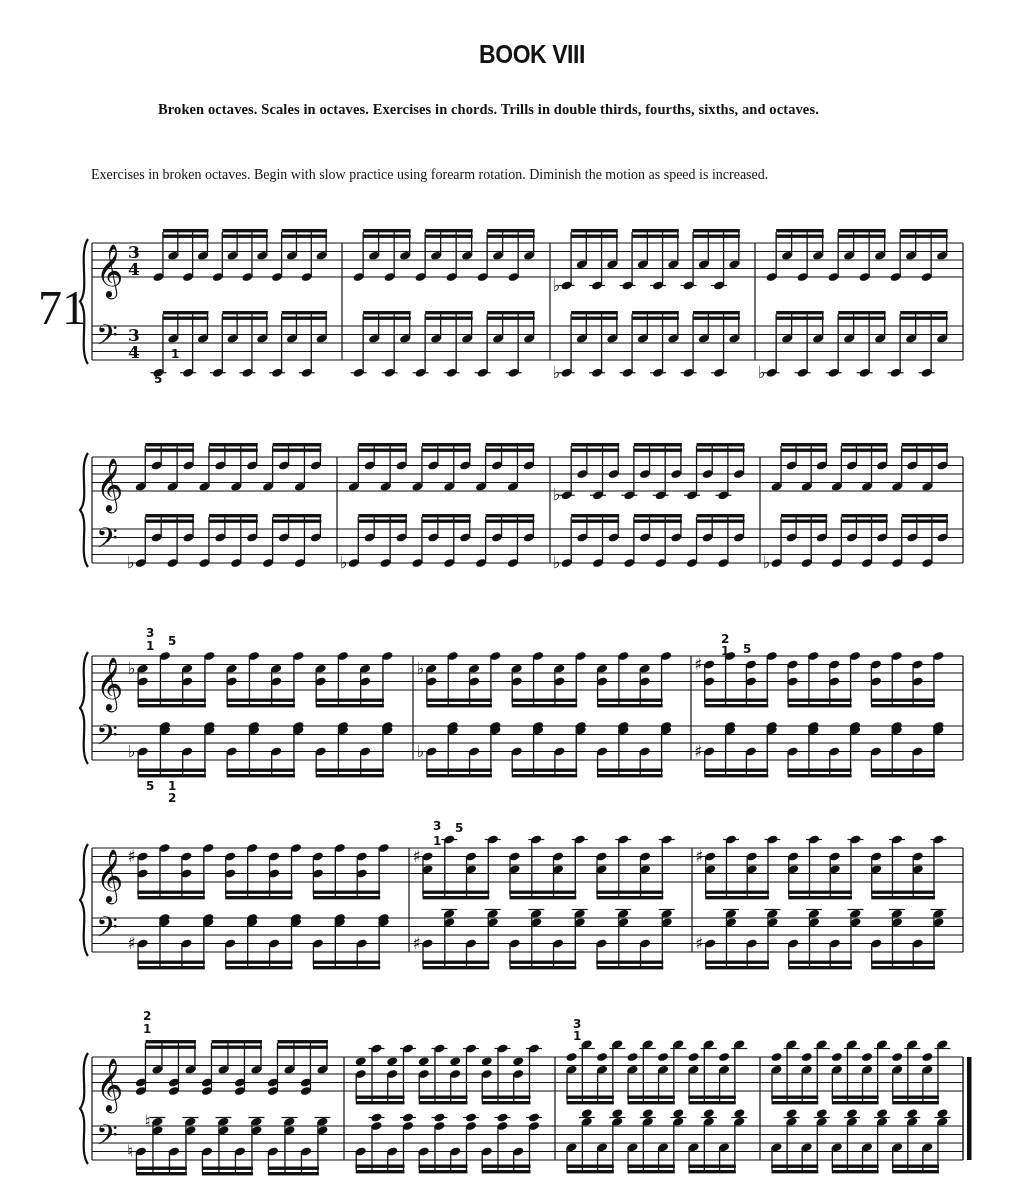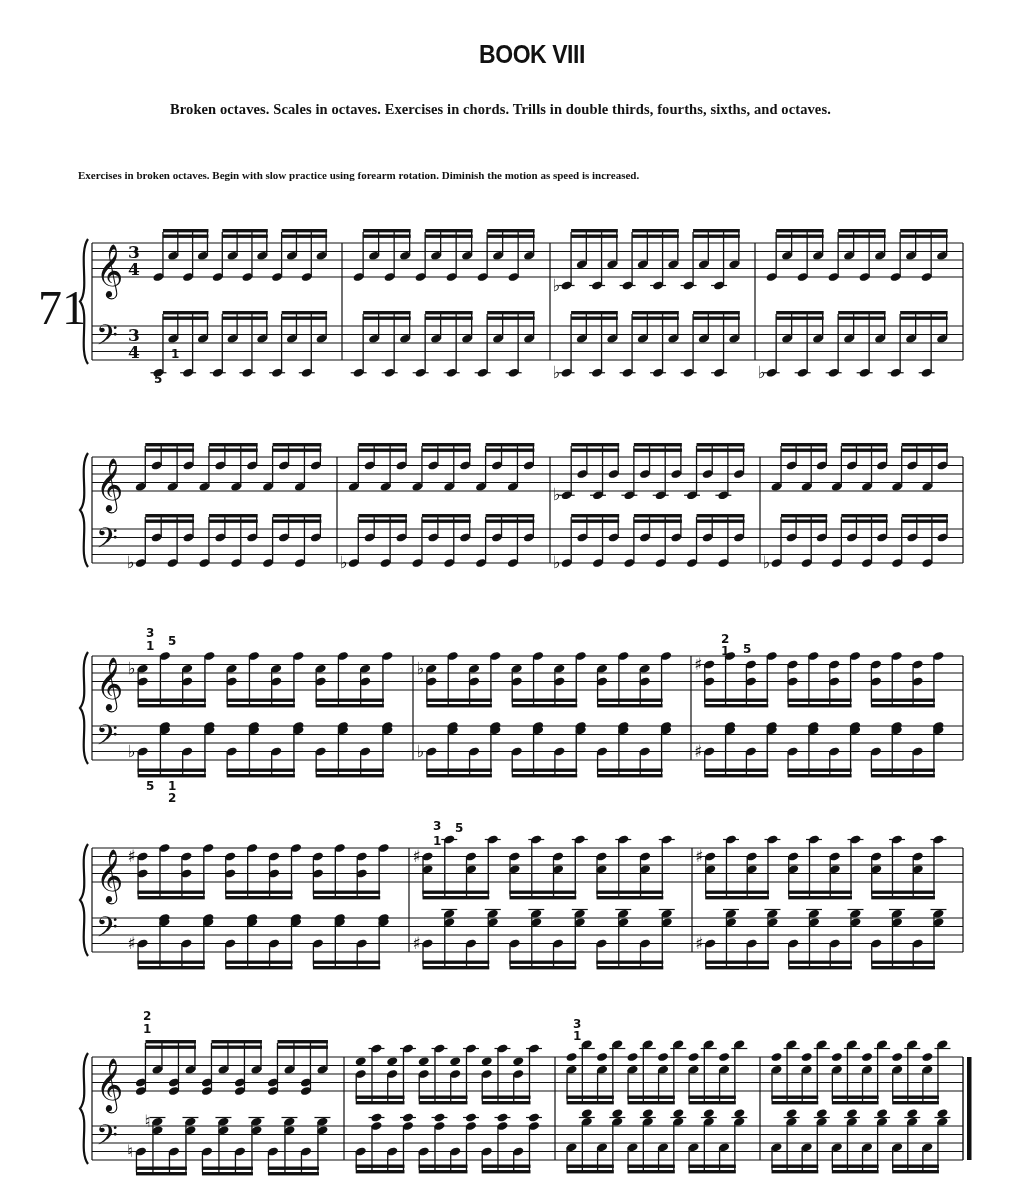--- a/index.html
+++ b/index.html
@@ -1,22 +1,22 @@
 <!DOCTYPE html>
 <html><head>
 <meta charset="utf-8">
 <style>
   html, body { margin:0; padding:0; background:#ffffff; }
   body { width:1022px; height:1202px; position:relative; overflow:hidden; color:#111; }
   .title { position:absolute; left:0; width:1064px; top:40px; text-align:center;
            font-family:"Liberation Sans", sans-serif; font-weight:bold; font-size:25px; letter-spacing:-0.5px; transform:scaleX(0.92); }
   .subtitle { position:absolute; left:158px; top:101px; font-family:"Liberation Serif", serif;
-              font-size:14.5px; font-weight:bold; white-space:nowrap; letter-spacing:0.1px;margin-left:12px; }
-  .instructions { position:absolute; left:78px; top:165px; width:740px; font-family:"Liberation Serif", serif;
-                  font-size:11px; line-height:20px;font-weight:bold; }
+              font-size:14.5px; font-weight:bold; white-space:nowrap; letter-spacing:0.1px; }
+  .instructions { position:absolute; left:91px; top:165px; width:740px; font-family:"Liberation Serif", serif;
+                  font-size:14px; line-height:20px; }
   .ex-number { position:absolute; left:38px; top:280px; font-family:"Liberation Serif", serif; font-size:48px; font-weight:normal; }
   svg.score { position:absolute; left:0; top:0; }
 </style>
 </head>
 <body>
 
 <div class="title">BOOK VIII</div>
 <div class="subtitle">Broken octaves. Scales in octaves. Exercises in chords.  Trills in double thirds, fourths, sixths, and octaves.</div>
 <div class="instructions">Exercises in broken octaves. Begin with slow practice using forearm rotation. Diminish the motion as speed is increased.</div>
 <div class="ex-number">71</div>

